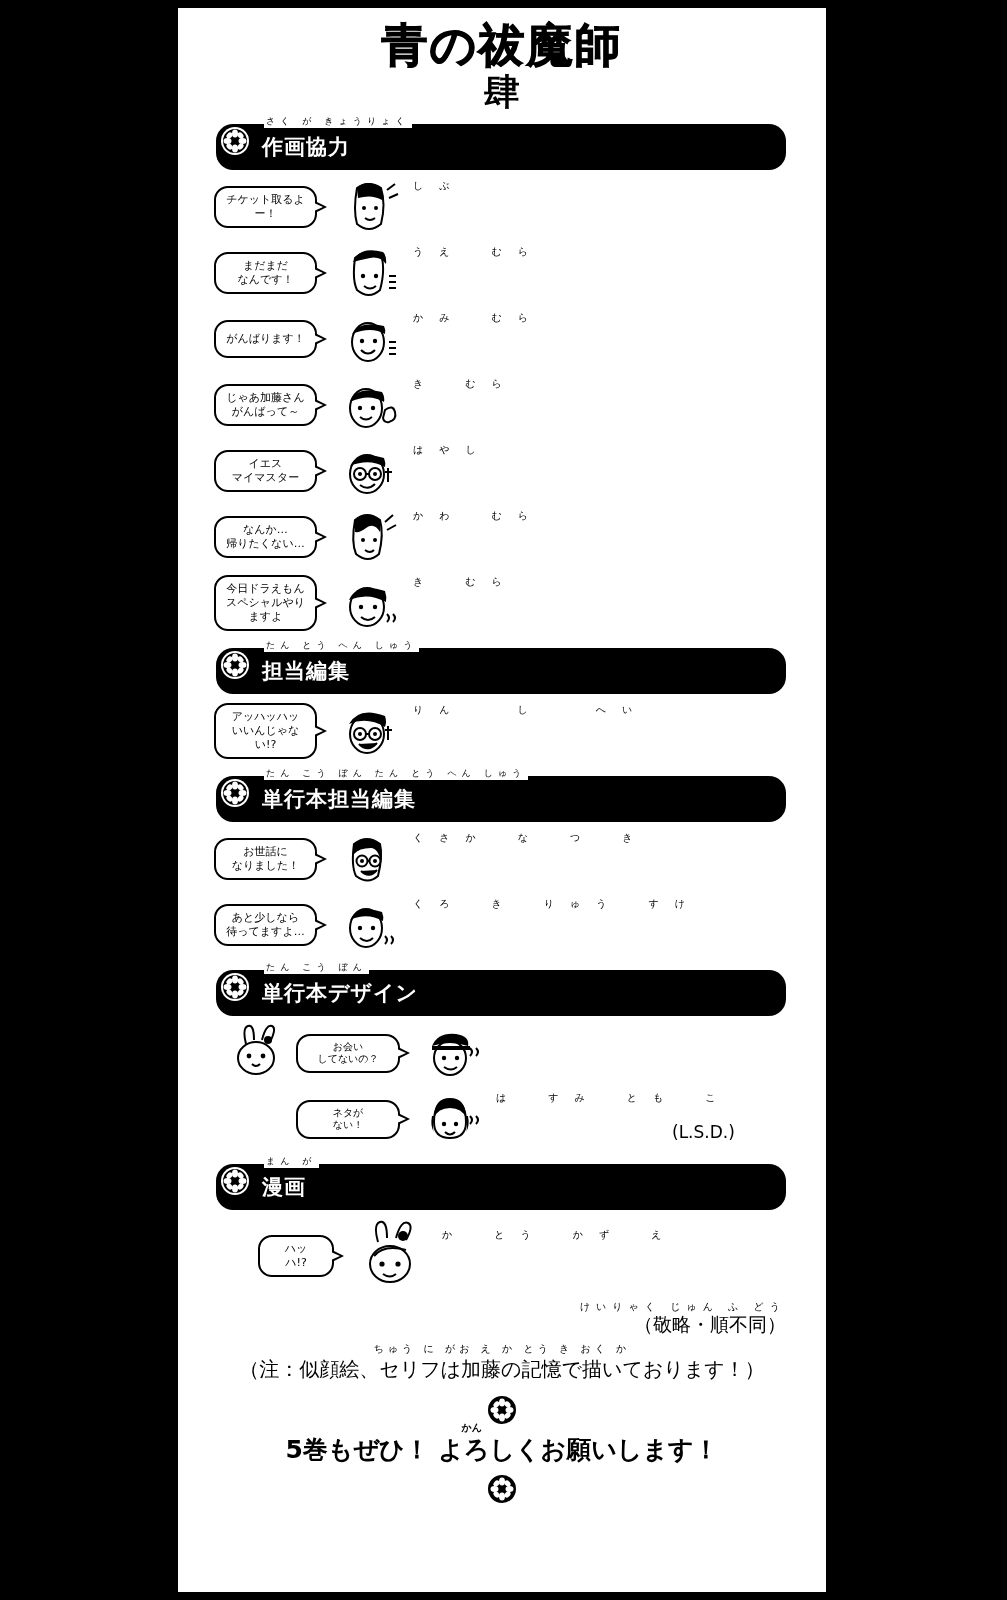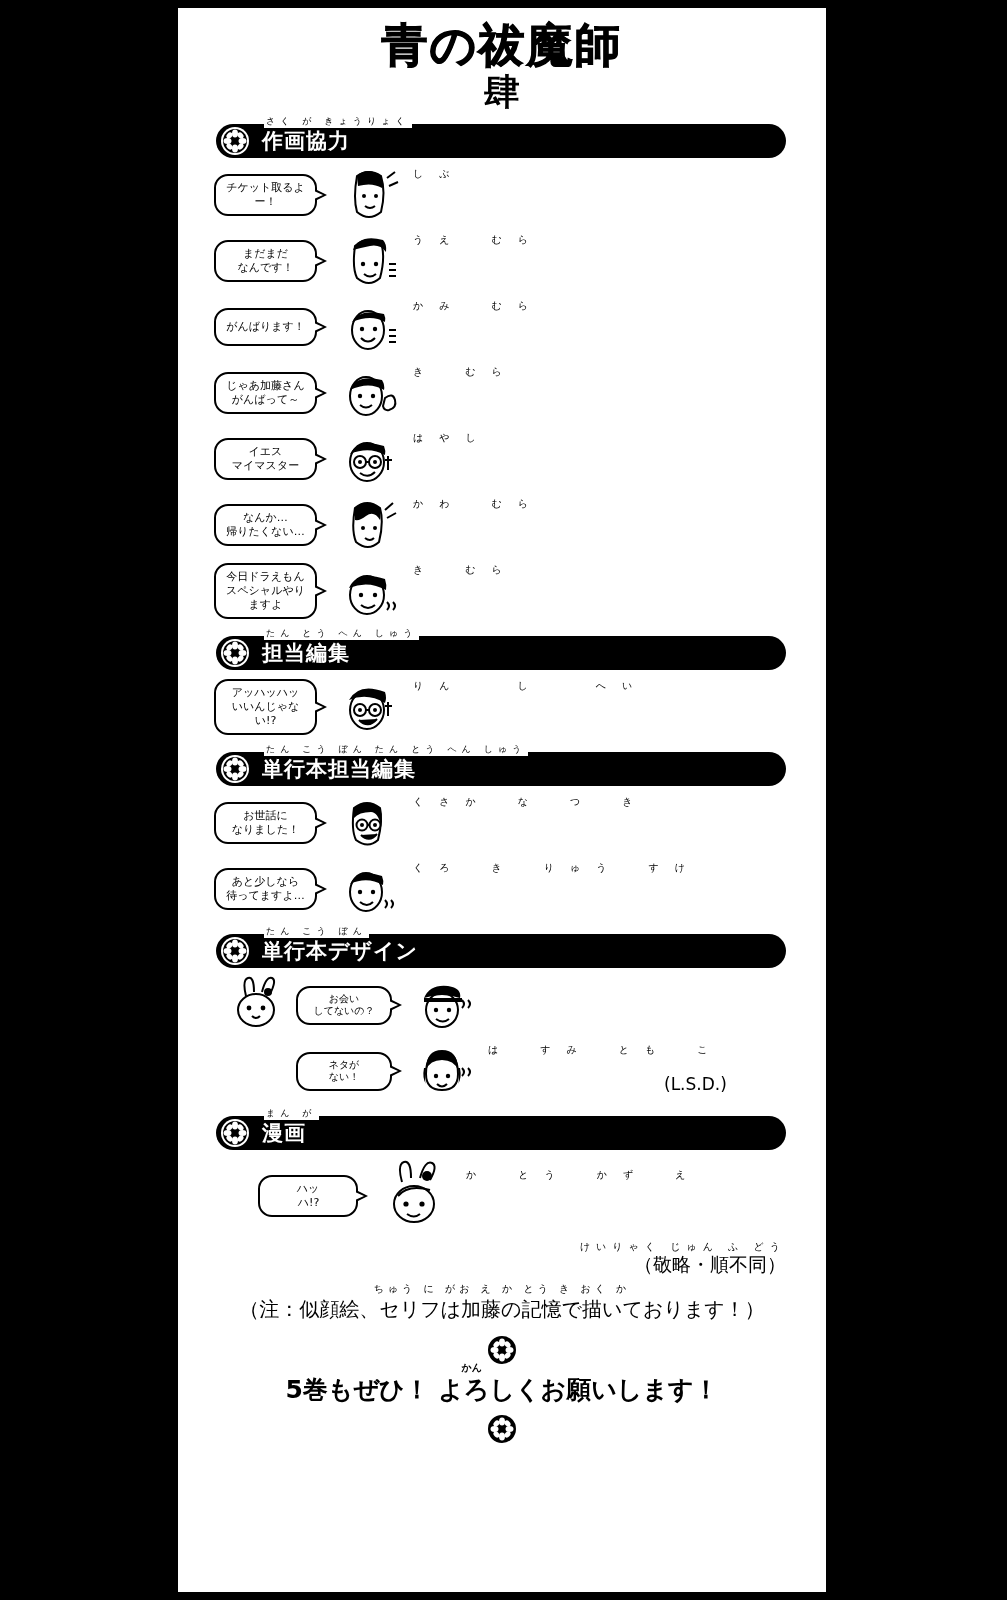--- a/index.html
+++ b/index.html
@@ -71,21 +71,21 @@
     line-height: 1.0;
     margin-top: 6px;
     color: #000;
   }
 
   
   .section-bar {
     position: relative;
     margin: 14px 0 6px 38px;
     width: 570px;
-    height: 34px;
+    height: 46px;
     background: #000;
     border-radius: 17px;
     display: flex;
     align-items: center;
   }
   .flower {
     position: absolute;
     left: 4px;
     top: 2px;
     width: 30px;
@@ -203,21 +203,21 @@
     min-height: 58px;
     margin-left: 36px;
   }
   .rabbit {
     width: 64px;
     height: 58px;
     margin-left: 14px;
     flex: 0 0 auto;
   }
   .bubble.sm {
-    width: 96px;
+    width: 104px;
     min-height: 34px;
     font-size: 10px;
     margin-left: 4px;
   }
 
   
   .footer-note {
     text-align: center;
     font-size: 19px;
     margin-top: 8px;
@@ -576,21 +576,21 @@
           <ellipse cx="20.5" cy="9.5" rx="3.4" ry="2.6" transform="rotate(45 20.5 9.5)"></ellipse>
           <ellipse cx="9.5" cy="20.5" rx="3.4" ry="2.6" transform="rotate(45 9.5 20.5)"></ellipse>
         </g>
         <circle cx="15" cy="15" r="3" fill="#000"></circle>
       </svg>
       <span class="ruby-top">まん が</span>
       <span class="section-label">漫画</span>
     </div>
 
     <div class="manga-row">
-      <div class="bubble" style="width:100px;min-height:42px;text-align:right;">ハッ<br>ハ!?</div>
+      <div class="bubble" style="width:76px;min-height:42px;">ハッ<br>ハ!?</div>
       <svg class="face" style="width:78px;height:72px;" viewBox="0 0 78 72">
         <path d="M26 22 q-5 -18 2 -20 q7 -2 7 16" fill="#fff" stroke="#000" stroke-width="2"></path>
         <path d="M44 18 q5 -18 12 -15 q6 3 -2 17" fill="#fff" stroke="#000" stroke-width="2"></path>
         <ellipse cx="38" cy="44" rx="20" ry="18" fill="#fff" stroke="#000" stroke-width="2"></ellipse>
         <path d="M22 36 q10 -12 32 -6" fill="none" stroke="#000" stroke-width="2"></path>
         <circle cx="30" cy="44" r="2.6" fill="#000"></circle>
           <circle cx="46" cy="44" r="2.6" fill="#000"></circle>
         <path d="M31 54 q7 5 13 0" fill="none" stroke="#000" stroke-width="2"></path>
         <circle cx="51" cy="16" r="5" fill="#000"></circle>
       </svg>

